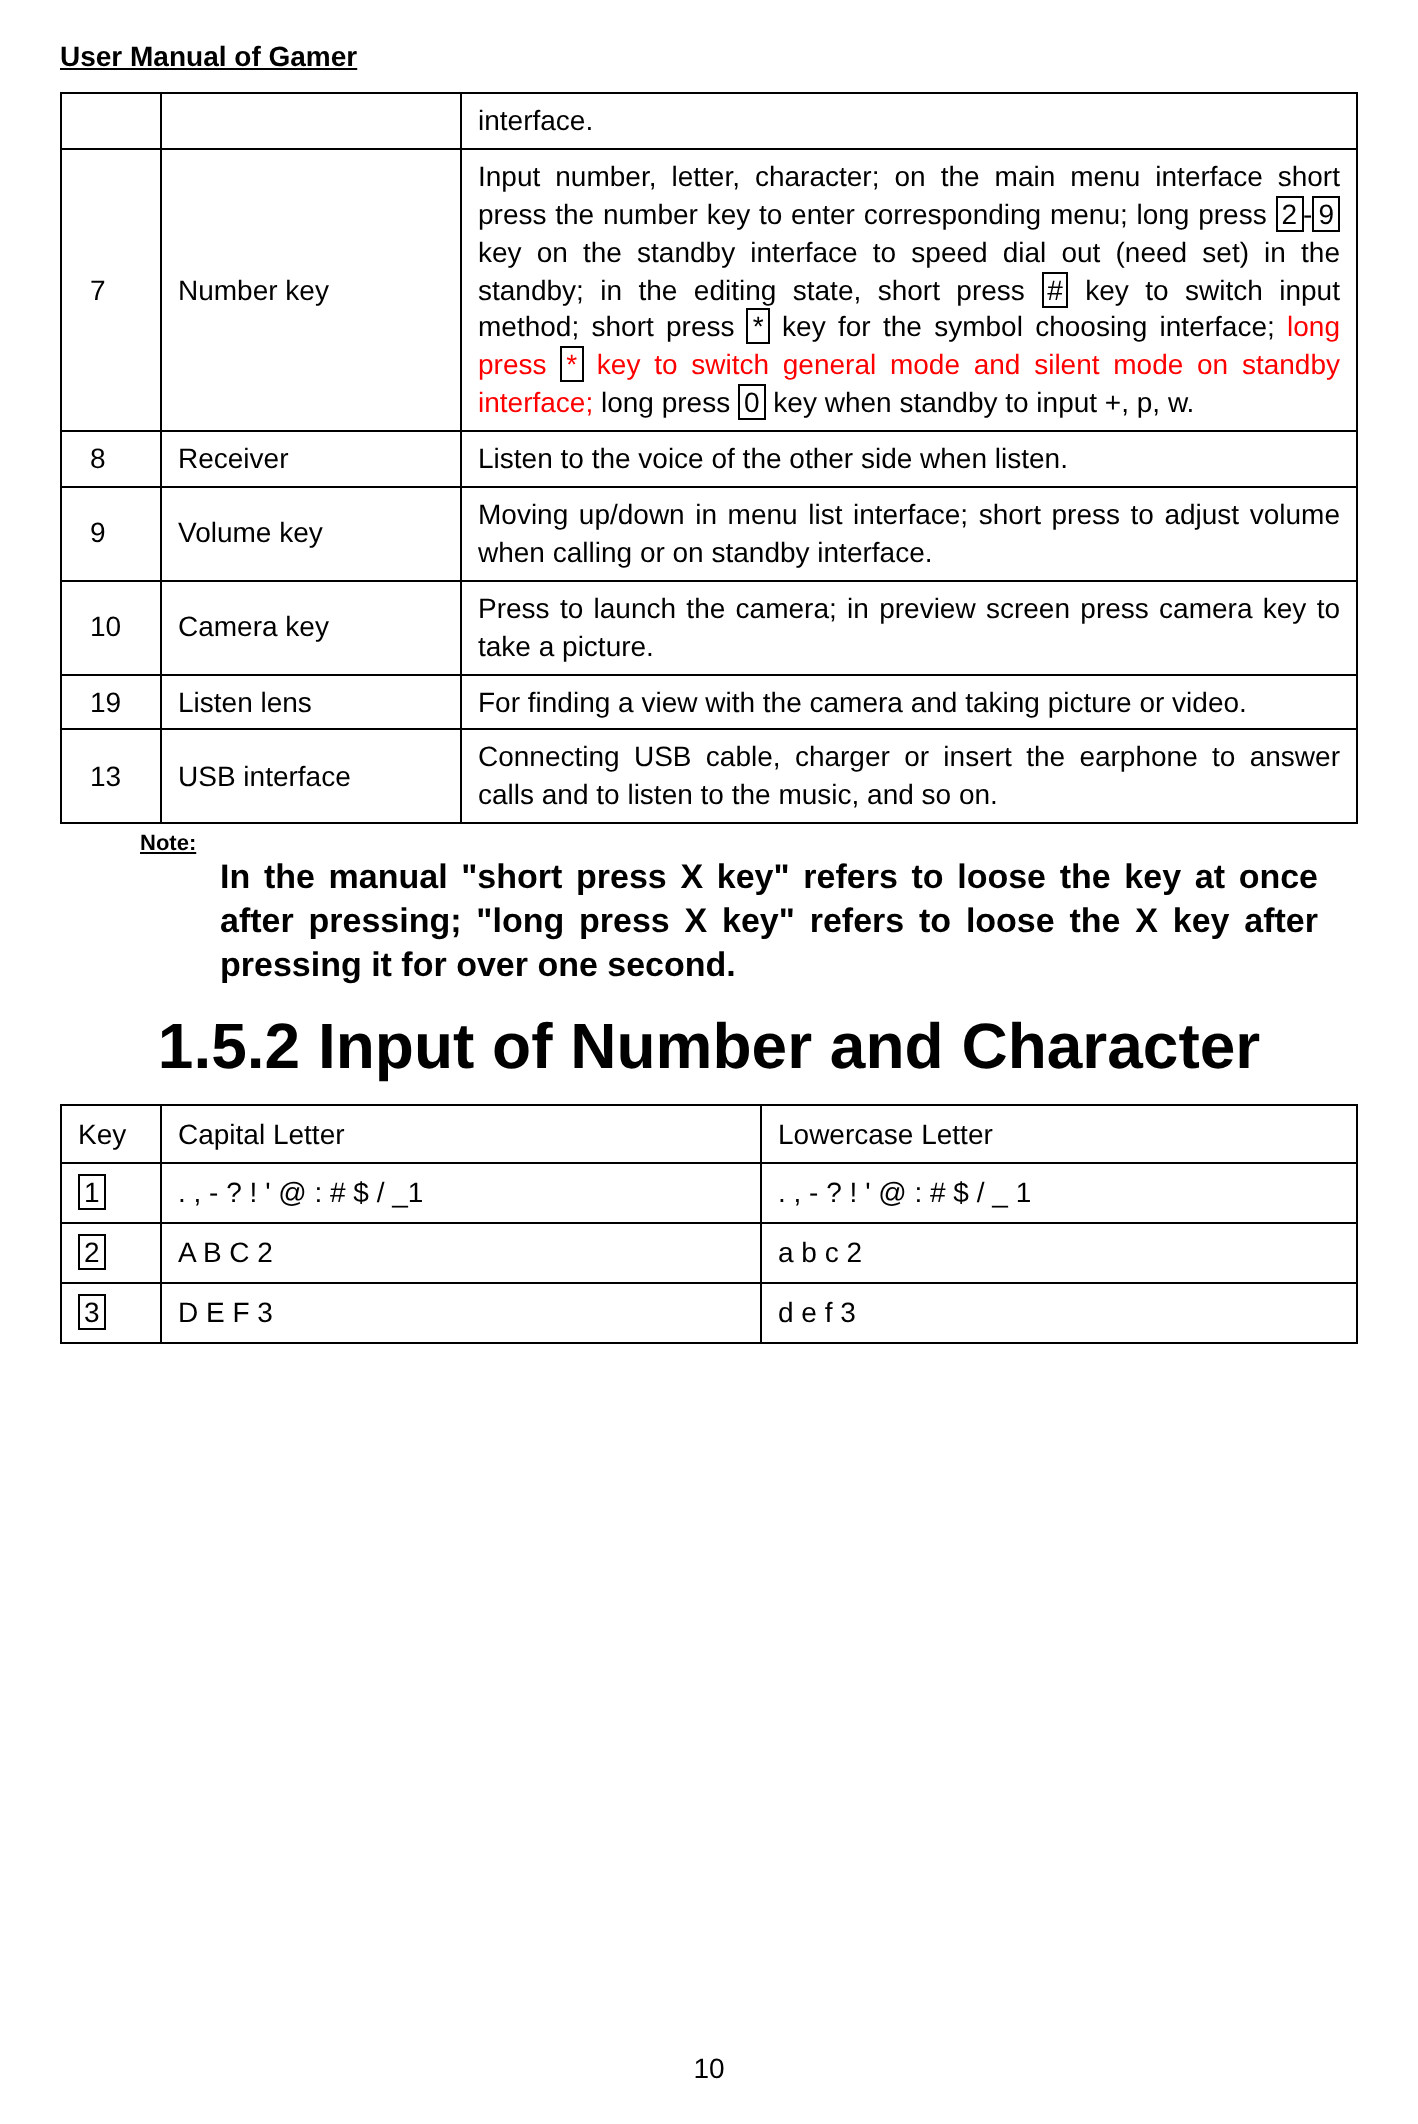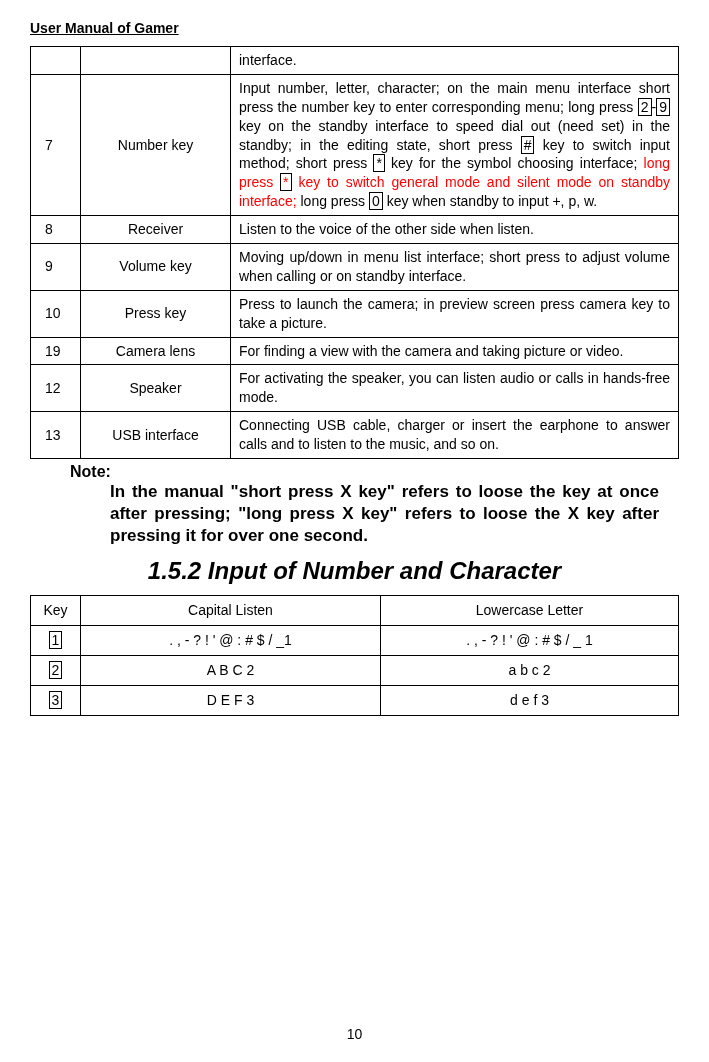--- a/index.html
+++ b/index.html
@@ -25,63 +25,62 @@
     table {
       width: 100%;
       border-collapse: collapse;
       font-size: 14px;
     }
     td {
       border: 1px solid #000;
       padding: 4px 8px;
       vertical-align: middle;
       line-height: 1.35;
-      text-align: center;
     }
     .col-num {
       width: 50px;
       text-align: left;
       padding-left: 14px;
     }
     .col-name {
       width: 150px;
-      text-align: center;
+      text-align: left;
     }
     .col-desc {
       text-align: justify;
     }
     .boxed {
       border: 1px solid #000;
       padding: 0 2px;
       display: inline;
     }
     .red {
       color: #ff0000;
     }
     .note-section {
       margin-top: 4px;
       padding: 0 20px 0 40px;
     }
     .note-label {
       font-weight: bold;
-      font-size: 16px;
+      font-size: 11px;
+      text-decoration: underline;
     }
     .note-text {
       font-weight: bold;
       font-size: 17px;
       text-align: justify;
       padding-left: 40px;
       line-height: 1.3;
     }
     .section-heading {
-      font-size: 24px;
+      font-size: 32px;
       font-weight: bold;
       text-align: center;
       margin: 10px 0;
-      font-style: italic;
     }
     .input-table td {
       padding: 5px 8px;
     }
     .key-col {
       width: 50px;
     }
     .cap-col {
       width: 300px;
     }
@@ -116,53 +115,48 @@
     <td class="col-name">Receiver</td>
     <td class="col-desc">Listen to the voice of the other side when listen.</td>
   </tr>
   <tr>
     <td class="col-num">9</td>
     <td class="col-name">Volume key</td>
     <td class="col-desc">Moving up/down in menu list interface; short press to adjust volume when calling or on standby interface.</td>
   </tr>
   <tr>
     <td class="col-num">10</td>
-    <td class="col-name">Press key</td>
+    <td class="col-name">Camera key</td>
     <td class="col-desc">Press to launch the camera; in preview screen press camera key to take a picture.</td>
   </tr>
   <tr>
     <td class="col-num">19</td>
-    <td class="col-name">Camera lens</td>
+    <td class="col-name">Listen lens</td>
     <td class="col-desc">For finding a view with the camera and taking picture or video.</td>
-  </tr>
-  <tr>
-    <td class="col-num">12</td>
-    <td class="col-name">Speaker</td>
-    <td class="col-desc">For activating the speaker, you can listen audio or calls in hands-free mode.</td>
   </tr>
   <tr>
     <td class="col-num">13</td>
     <td class="col-name">USB interface</td>
     <td class="col-desc">Connecting USB cable, charger or insert the earphone to answer calls and to listen to the music, and so on.</td>
   </tr>
 </tbody>
   </table>
 
 <div class="note-section">
   <div class="note-label">Note:</div>
   <div class="note-text">In the manual "short press X key" refers to loose the key at once after pressing; "long press X key" refers to loose the X key after pressing it for over one second.</div>
 </div>
 
 <div class="section-heading">1.5.2  Input of Number and Character</div>
 
 <table class="input-table">
   <tbody>
       <tr>
     <td class="key-col">Key</td>
-    <td class="cap-col">Capital Listen</td>
+    <td class="cap-col">Capital Letter</td>
     <td>Lowercase Letter</td>
   </tr>
   <tr>
     <td class="key-col"><span class="boxed">1</span></td>
     <td class="cap-col">. , - ? ! ' @ : # $ / _1</td>
     <td>. , - ? ! ' @ : # $ / _ 1</td>
   </tr>
   <tr>
     <td class="key-col"><span class="boxed">2</span></td>
     <td class="cap-col">A B C 2</td>

